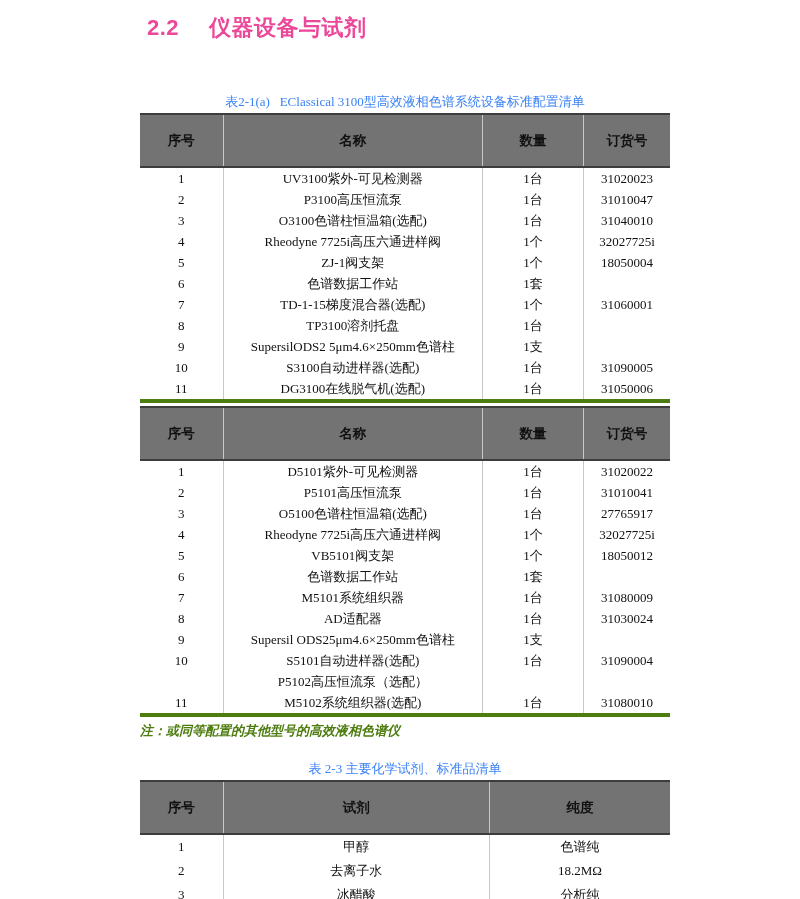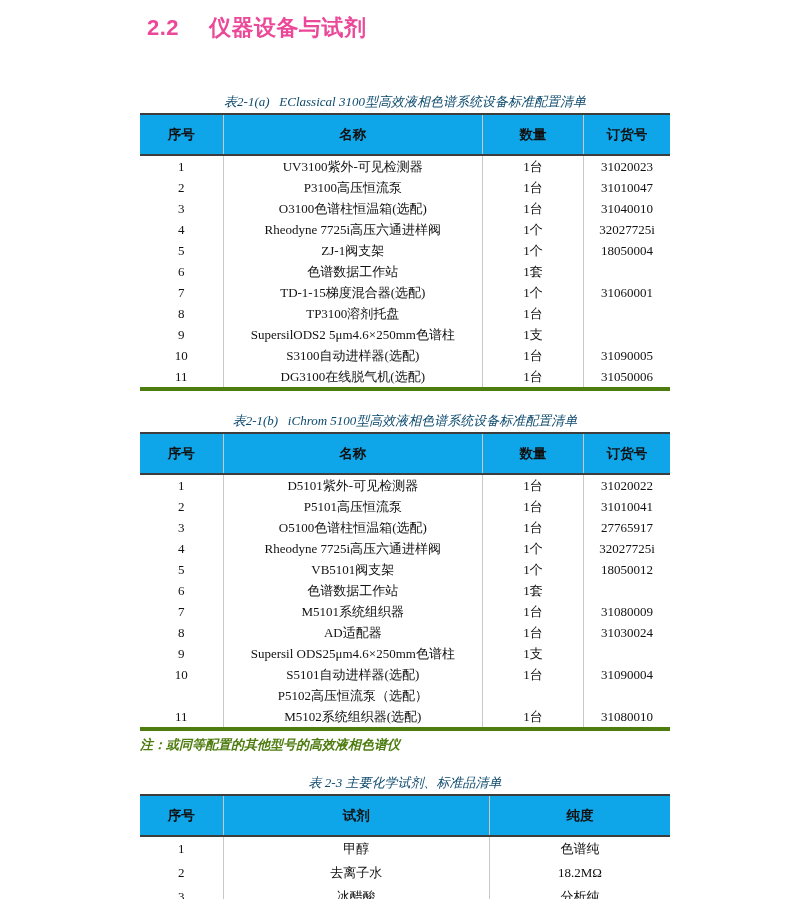--- a/index.html
+++ b/index.html
@@ -13,37 +13,36 @@
   .heading{
     margin:14px 0 0 147px;
     font-family:"Liberation Sans","DejaVu Sans",sans-serif;
     font-weight:700;font-size:22px;line-height:28px;
     letter-spacing:0.5px;
   }
   .heading .num{margin-right:30px;}
   .content{margin-left:140px;width:530px;}
   .table-block{position:relative;}
   .caption{
-    text-align:center;font-size:13px;line-height:16px;color:#0c4a6e;
+    text-align:center;font-size:13px;line-height:16px;color:#3b82f6;
     white-space:pre;
-    font-style:italic;
   }
   .cap-a{margin-top:52px;}
   .cap-b{margin-top:22px;}
   .cap-c{margin-top:22px;}
   table{
     border-collapse:collapse;table-layout:fixed;width:530px;
     margin-top:3px;
   }
   thead th{
-    background:#0ea5e9;
+    background:#737373;
     border-top:2px solid #3d3d3d;
     border-bottom:2px solid #3d3d3d;
     font-weight:700;font-size:13.5px;height:31px;
-    padding:4px;
+    padding:10px;
   }
   tbody td{
     font-size:13px;height:21px;line-height:21px;
     text-align:center;padding:0;white-space:nowrap;overflow:hidden;
   }
   table.tall tbody td{height:24px;line-height:24px;}
   tbody tr:last-child td{border-bottom:4px solid #4d7c0f;}
   th + th, td + td{border-left:1px solid #c8c8c8;}
   .note{
     font-size:13px;line-height:16px;margin-top:6px;
@@ -139,21 +138,20 @@
             <tr>
               <td>11</td>
               <td>DG3100在线脱气机(选配)</td>
               <td>1台</td>
               <td>31050006</td>
             </tr>
           </tbody>
         </table>
       </div>
       <div class="table-block">
-        <div class="caption cap-b">表2-1(b)   iChrom 5100型高效液相色谱系统设备标准配置清单</div>
         <table>
           <colgroup>
             <col style="width: 15.7%;">
             <col style="width: 48.9%;">
             <col style="width: 19.1%;">
             <col style="width: 16.3%;">
           </colgroup>
           <thead>
             <tr>
               <th>序号</th>

